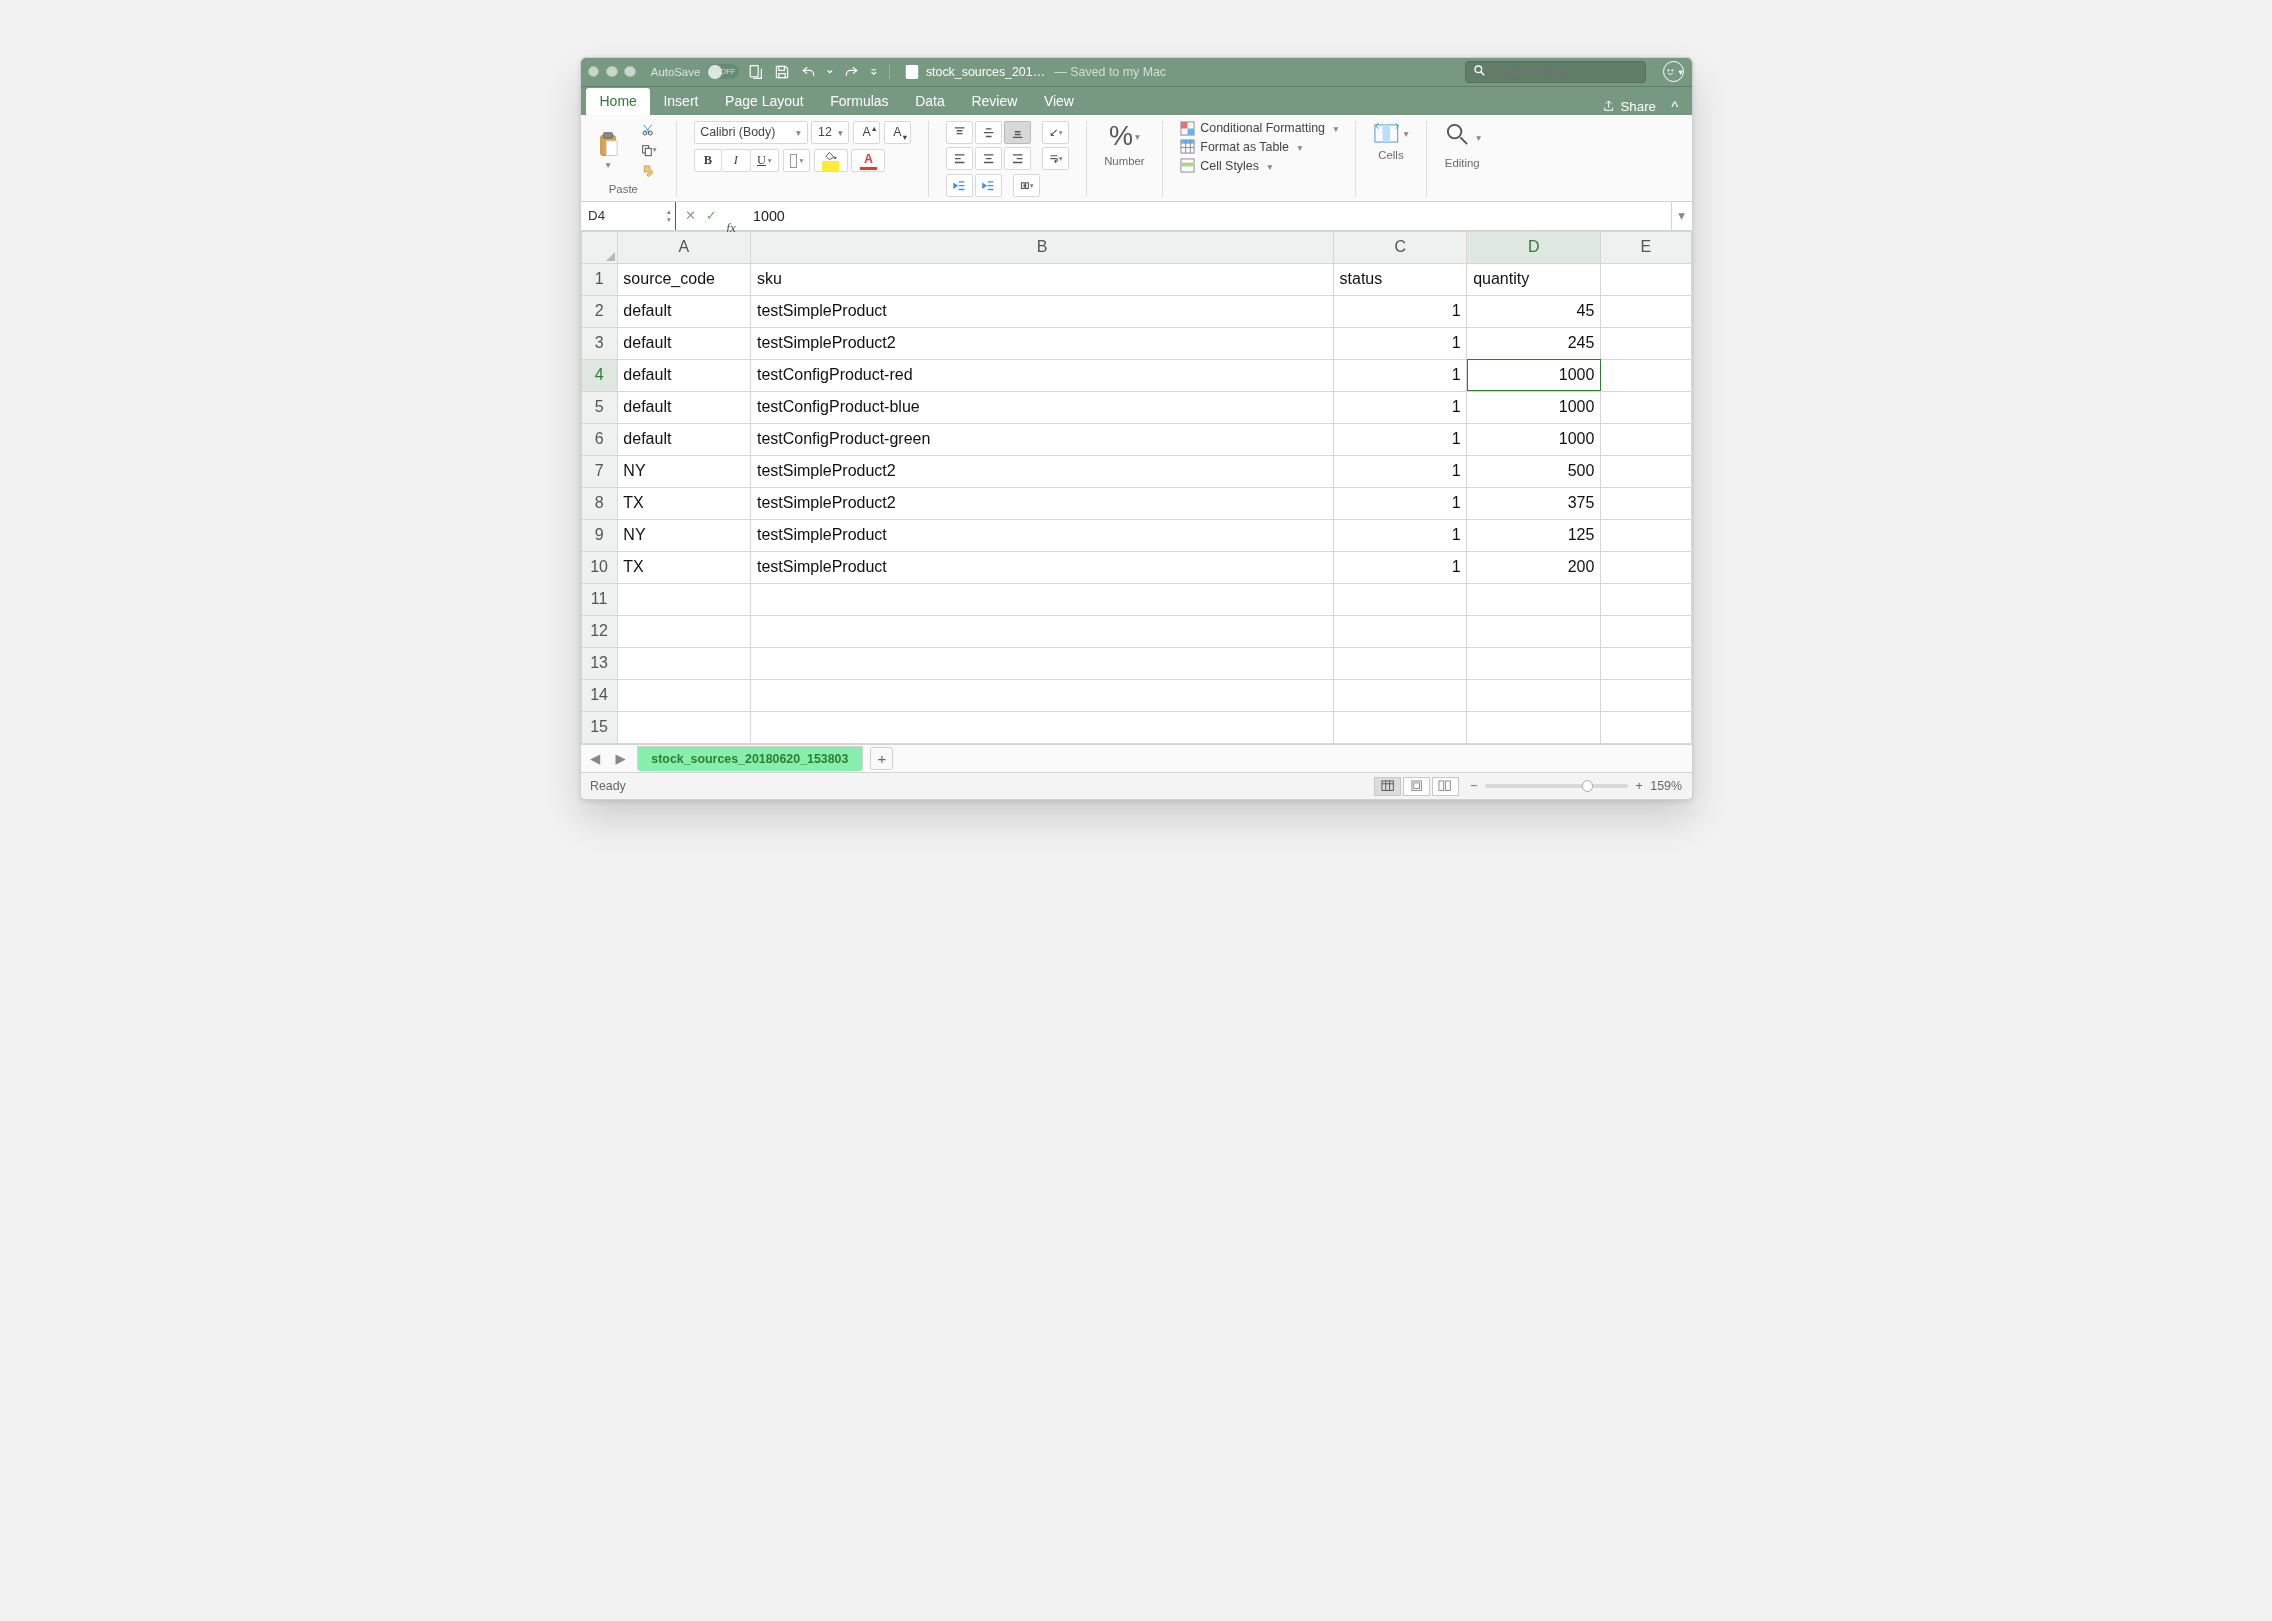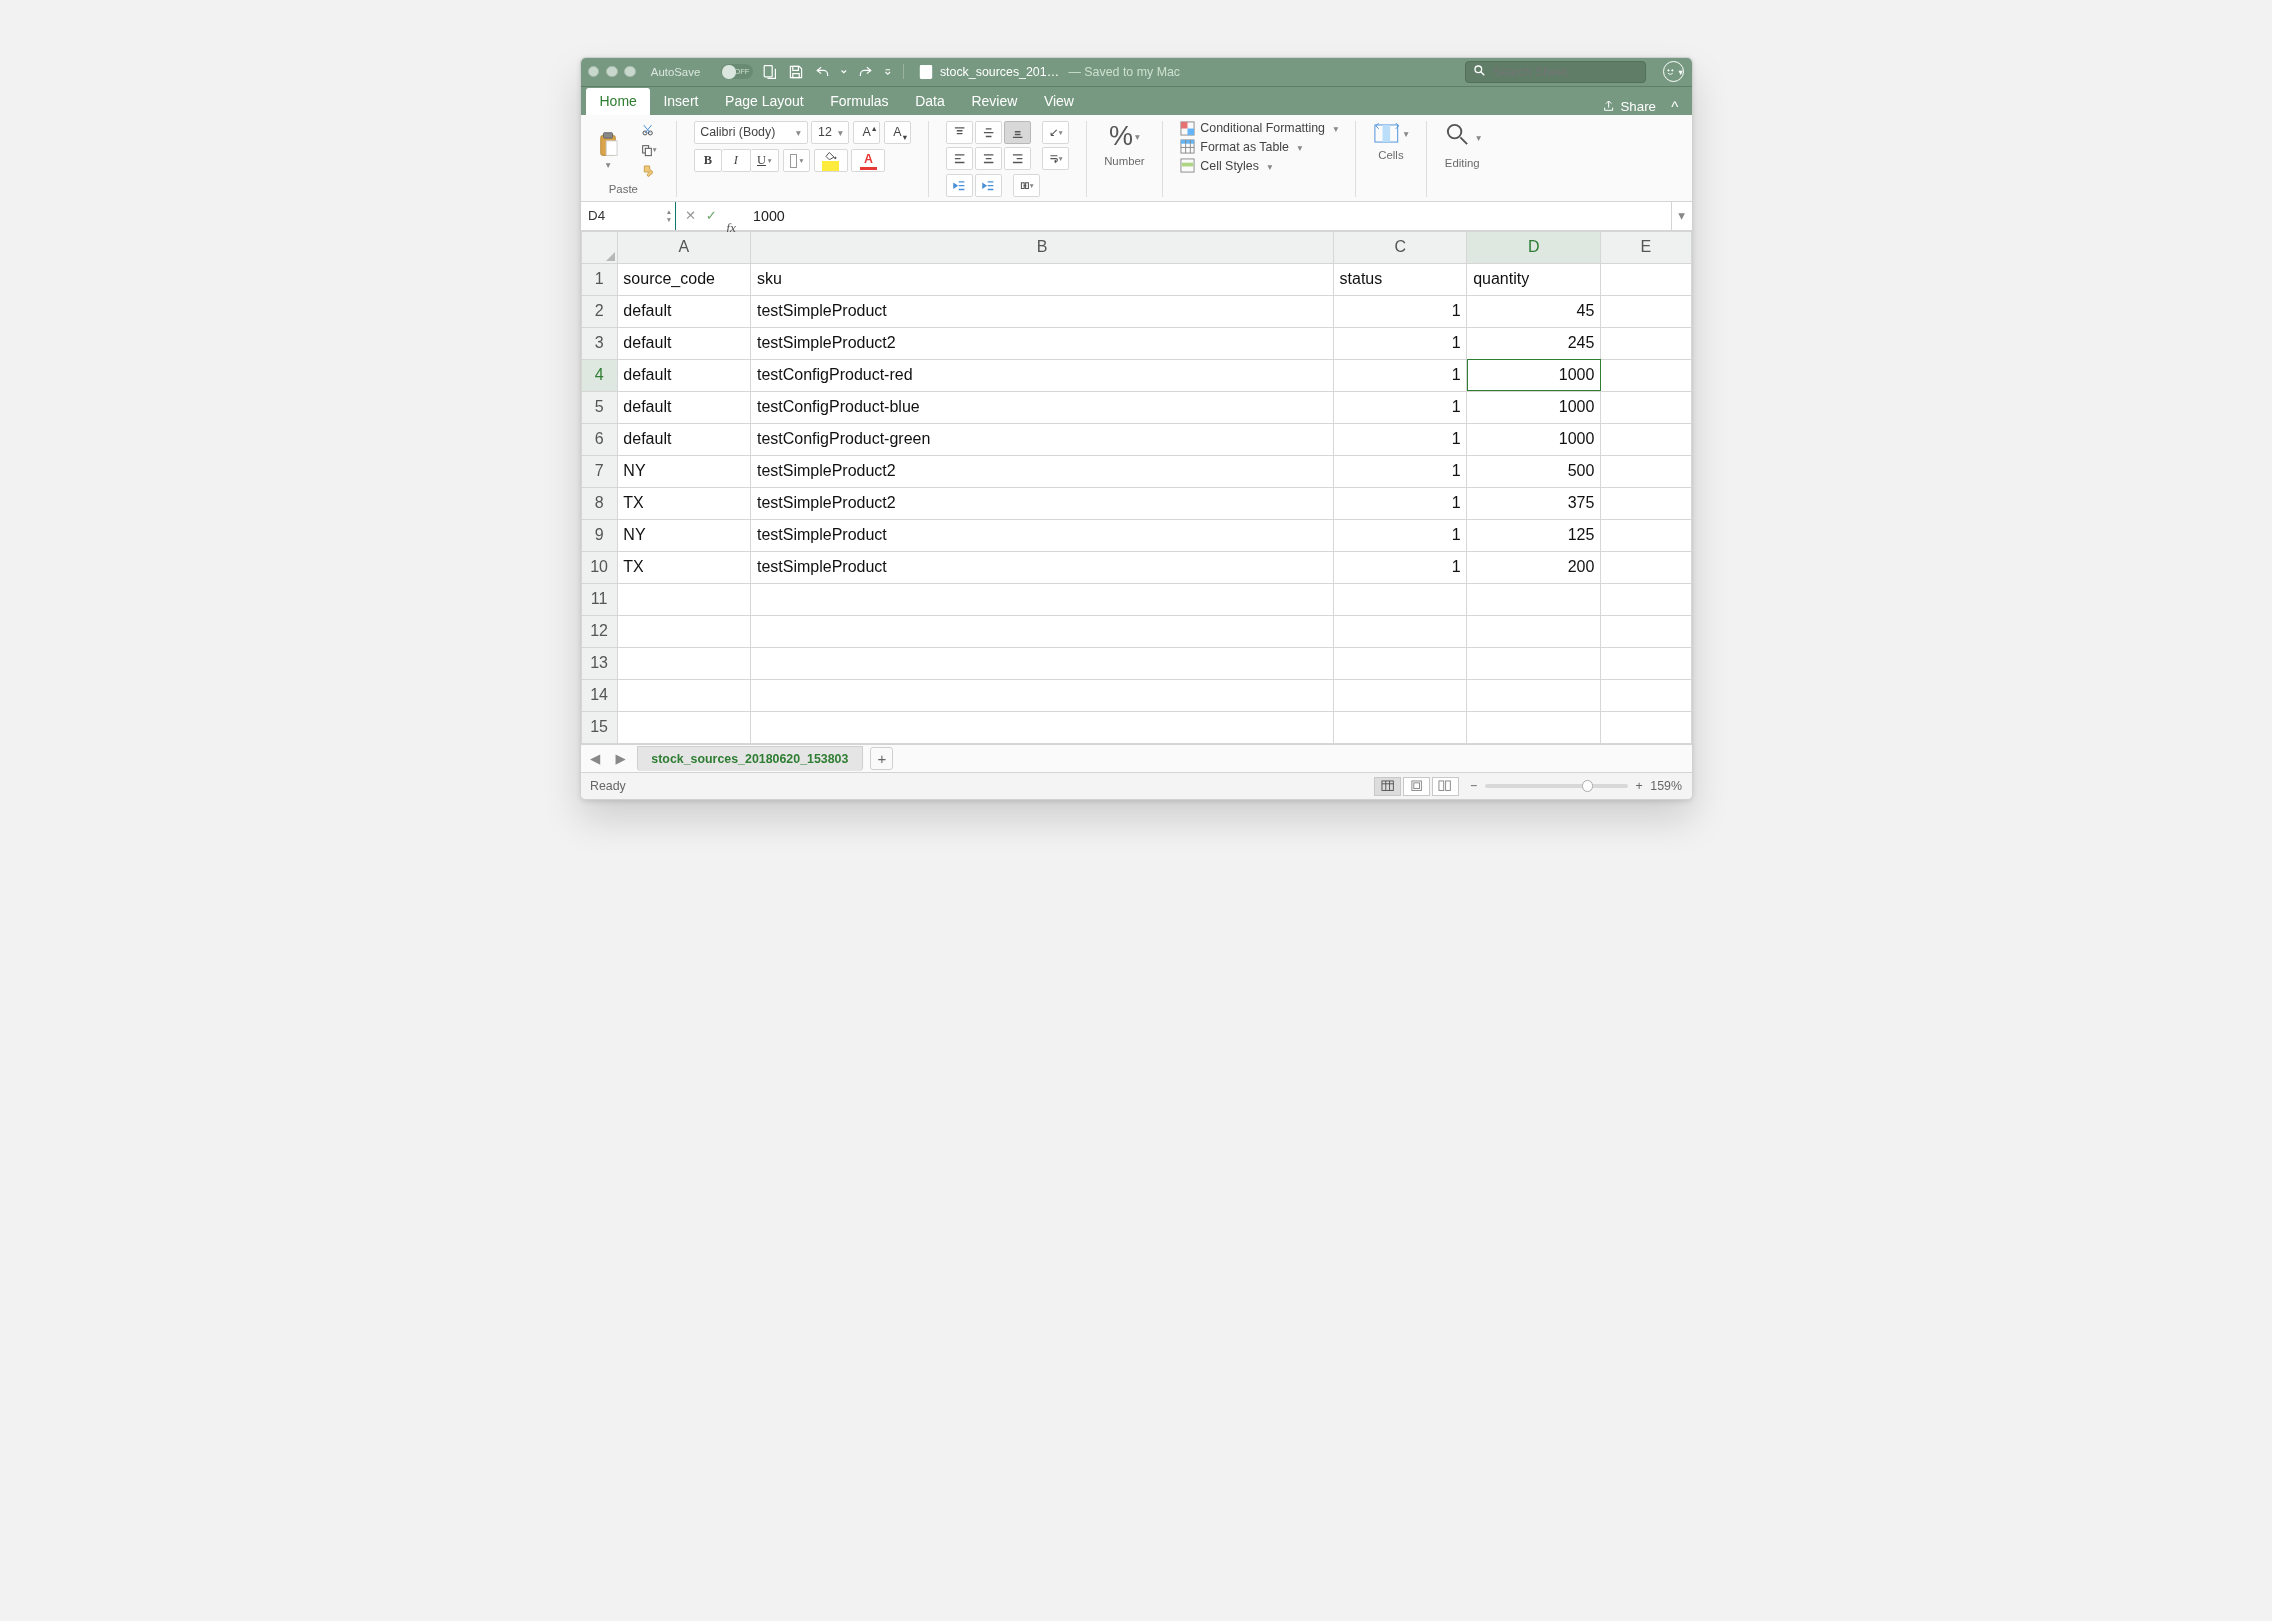--- a/index.html
+++ b/index.html
@@ -11,21 +11,21 @@
     border-radius:5.7px; overflow:hidden;
   }
   
   .titlebar {
     height:28.5px; background:#779981; display:flex; align-items:center;
     padding:0 7.6px; gap:7.6px; color:#eaf1ec; font-size:12.4px;
     border-bottom:1px solid #5f7d67;
   }
   .traffic { display:flex; gap:6.7px; margin-right:7.6px; }
   .dot { width:11.4px; height:11.4px; border-radius:50%; background:#c8d8cc; border:1px solid #a7bcad; }
-  .autosave { display:flex; align-items:center; gap:21px; color:#dbe7de; font-size:11.4px; }
+  .autosave { display:flex; align-items:center; gap:7px; color:#dbe7de; font-size:11.4px; }
   .toggle { width:32px; height:15px; background:#6a8b73; border-radius:7.6px; position:relative; font-size:7.6px; color:#cfe0d3; display:flex; align-items:center; justify-content:flex-end; padding:0 3.8px;}
   .toggle::before{content:"";position:absolute;left:1px;top:1px;width:13.3px;height:13.3px;border-radius:50%;background:#dbe7de;}
   .qa-icons { display:flex; gap:9.5px; align-items:center; }
   .qa-icon { width:17px; height:17px; display:flex; align-items:center; justify-content:center; color:#fff; }
   .qa-icon svg { width:16px; height:16px; stroke:#fff; fill:none; stroke-width:1.5; }
   .qa-sep { width:1px; height:15px; background:#9bb4a1; margin:0 1.9px; }
   .title-doc { display:flex; align-items:center; gap:5.7px; margin-left:3.8px; flex:1; min-width:0; }
   .doc-name { color:#fff; white-space:nowrap; }
   .doc-saved { color:#cde0d1; margin-left:3.8px; }
   .searchbar { display:flex; align-items:center; gap:5.7px; background:#5f7d67; border:1px solid #52705a; border-radius:3.8px; padding:1.9px 7.6px; width:181px; color:#cfe0d3; }
@@ -84,21 +84,21 @@
   .grid thead th:first-child { width:36px; background:#eef1f0; }
   .rowh { background:#eef1f0; text-align:center; color:#555; font-size:14.3px; }
   .rowh.sel { background:#dfe7e1; color:#2e7d32; font-weight:500; }
   thead th.sel { background:#dfe7e1; color:#2e7d32; font-weight:500; }
   .cell { padding:0 5.7px; color:#111; white-space:nowrap; overflow:hidden; }
   .cell.r { text-align:right; }
   td.active { outline:1.9px solid #2e7d32; outline-offset:-1px; }
   
   .sheettabs { background:#fafafa; border-top:1px solid #d4d4d4; height:28.5px; display:flex; align-items:center; padding:0 5.7px; gap:7.6px; }
   .navarr { color:#888; font-size:13.3px; padding:0 3.8px; }
-  .sheettab { border:1px solid #cfcfcf; border-bottom:none; background:#e5e5e5; color:#2e7d32; font-weight:600; font-size:12.4px; padding:4.8px 13.3px; border-top-left-radius:0; border-bottom-left-radius:3.8px; border-bottom-right-radius:3.8px;}
+  .sheettab { border:1px solid #cfcfcf; border-bottom:none; background:#86efac; color:#2e7d32; font-weight:600; font-size:12.4px; padding:4.8px 13.3px; border-top-left-radius:0; border-bottom-left-radius:3.8px; border-bottom-right-radius:3.8px;}
   .addsheet { width:23px;height:23px;text-align:center;color:#666;border:1px solid #cfcfcf;border-radius:2.9px;font-size:15px;line-height:21px;}
   
   .status { background:#f4f4f4; border-top:1px solid #d4d4d4; height:27px; display:flex; align-items:center; padding:0 9.5px; color:#666; font-size:12.4px; }
   .status .sp { flex:1; }
   .viewbtns { display:flex; gap:1.9px; margin-right:11.4px; }
   .viewbtn { width:27px;height:19px;border:1px solid #c8c8c8;background:#fff;display:flex;align-items:center;justify-content:center;}
   .viewbtn.a{background:#dcdcdc;}
   .zoom { display:flex; align-items:center; gap:7.6px; }
   .zoom-track { width:143px;height:3.8px;background:#d8d8d8;border-radius:1.9px;position:relative;}
   .zoom-thumb { width:11.4px;height:11.4px;background:#fff;border:1px solid #aaa;border-radius:50%;position:absolute;top:-3.8px;left:97px;}

